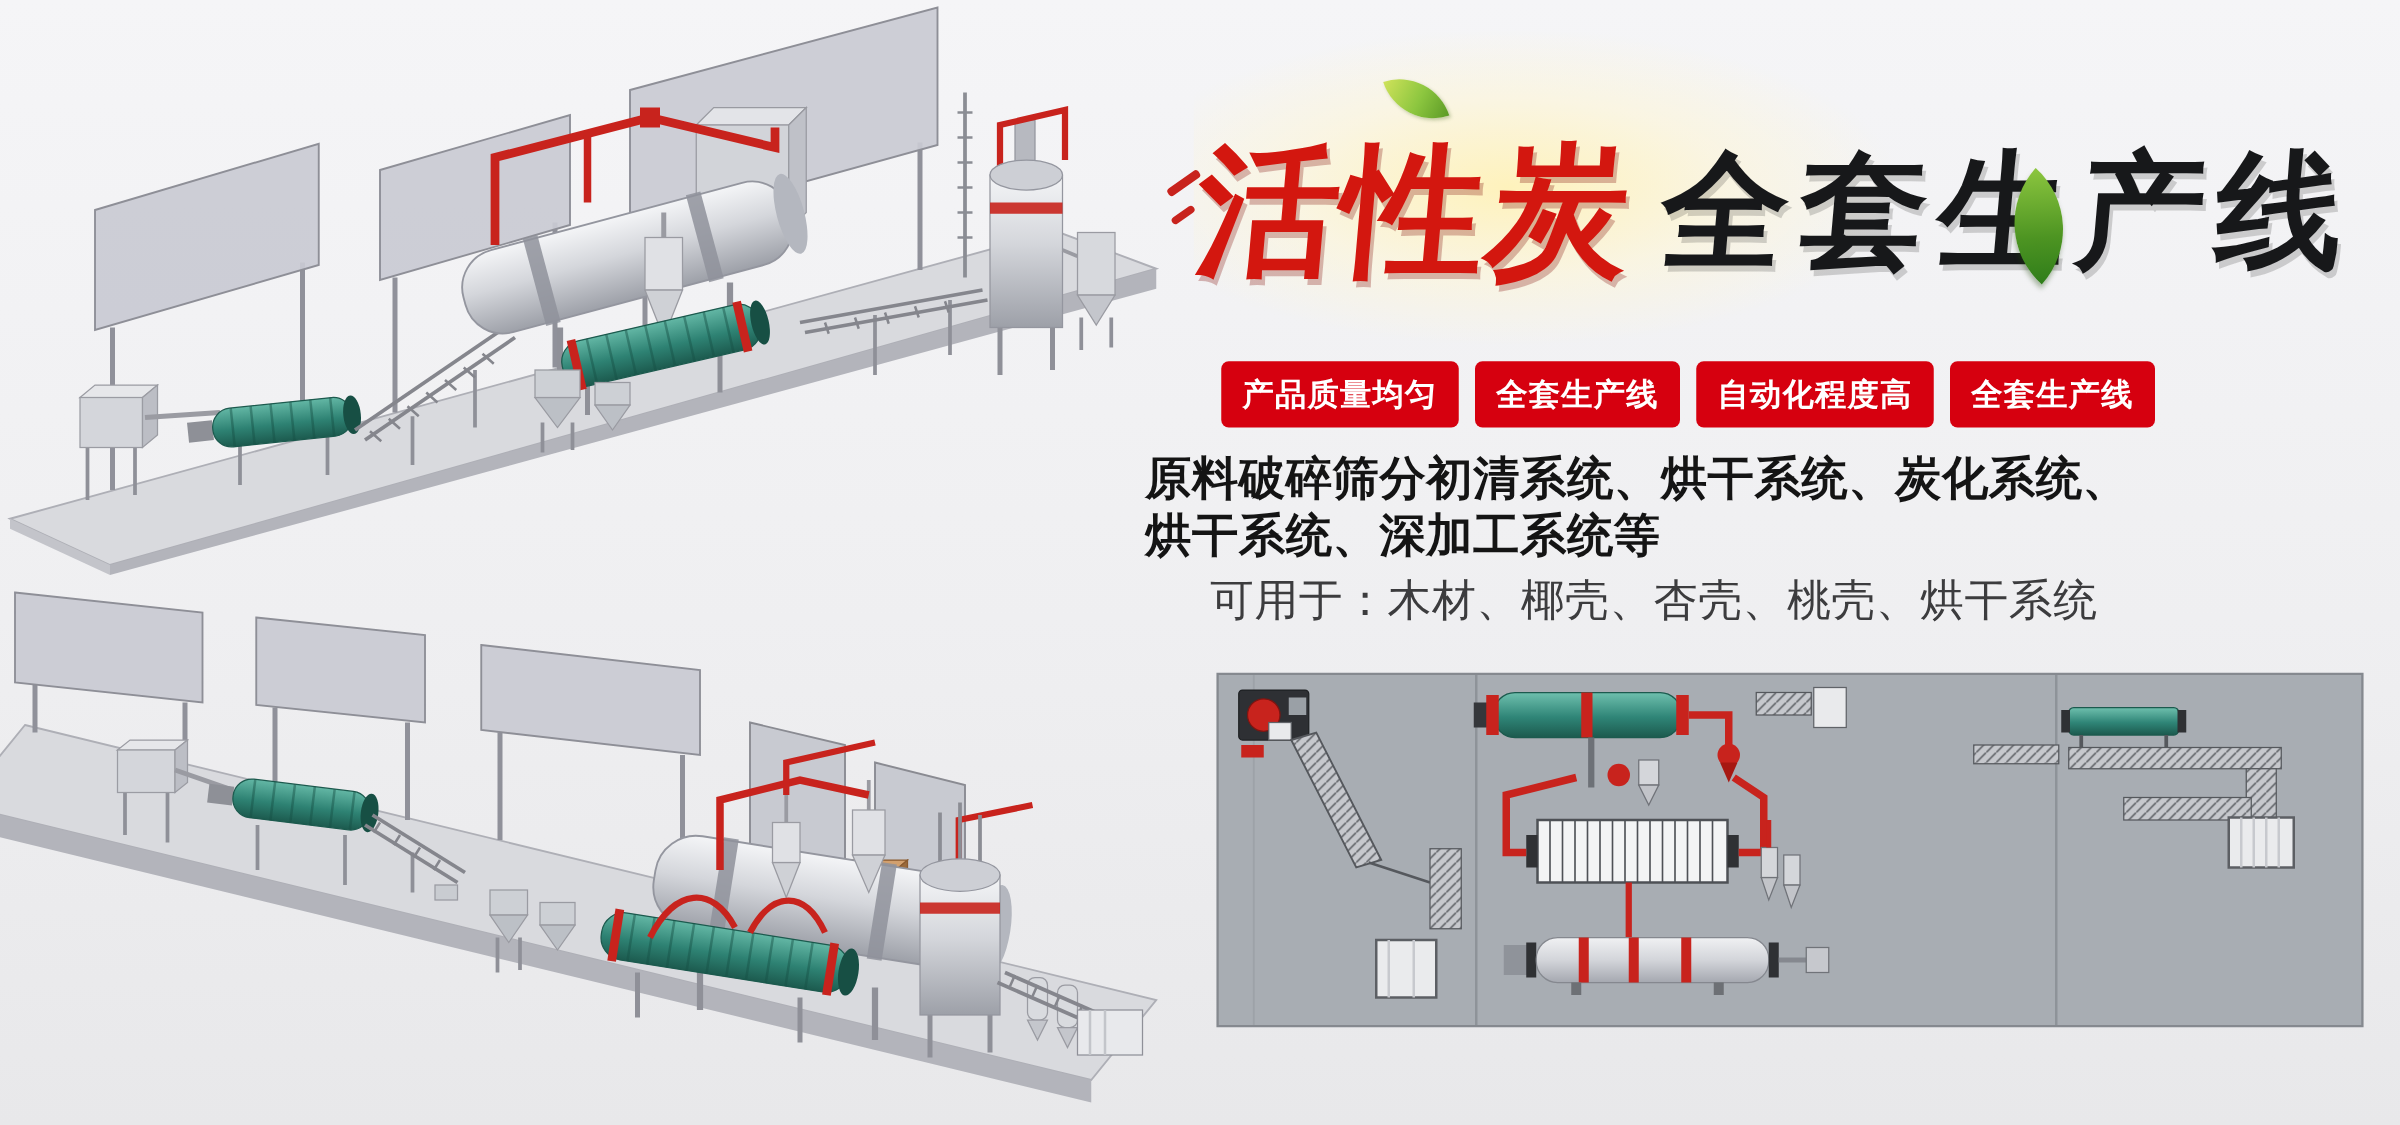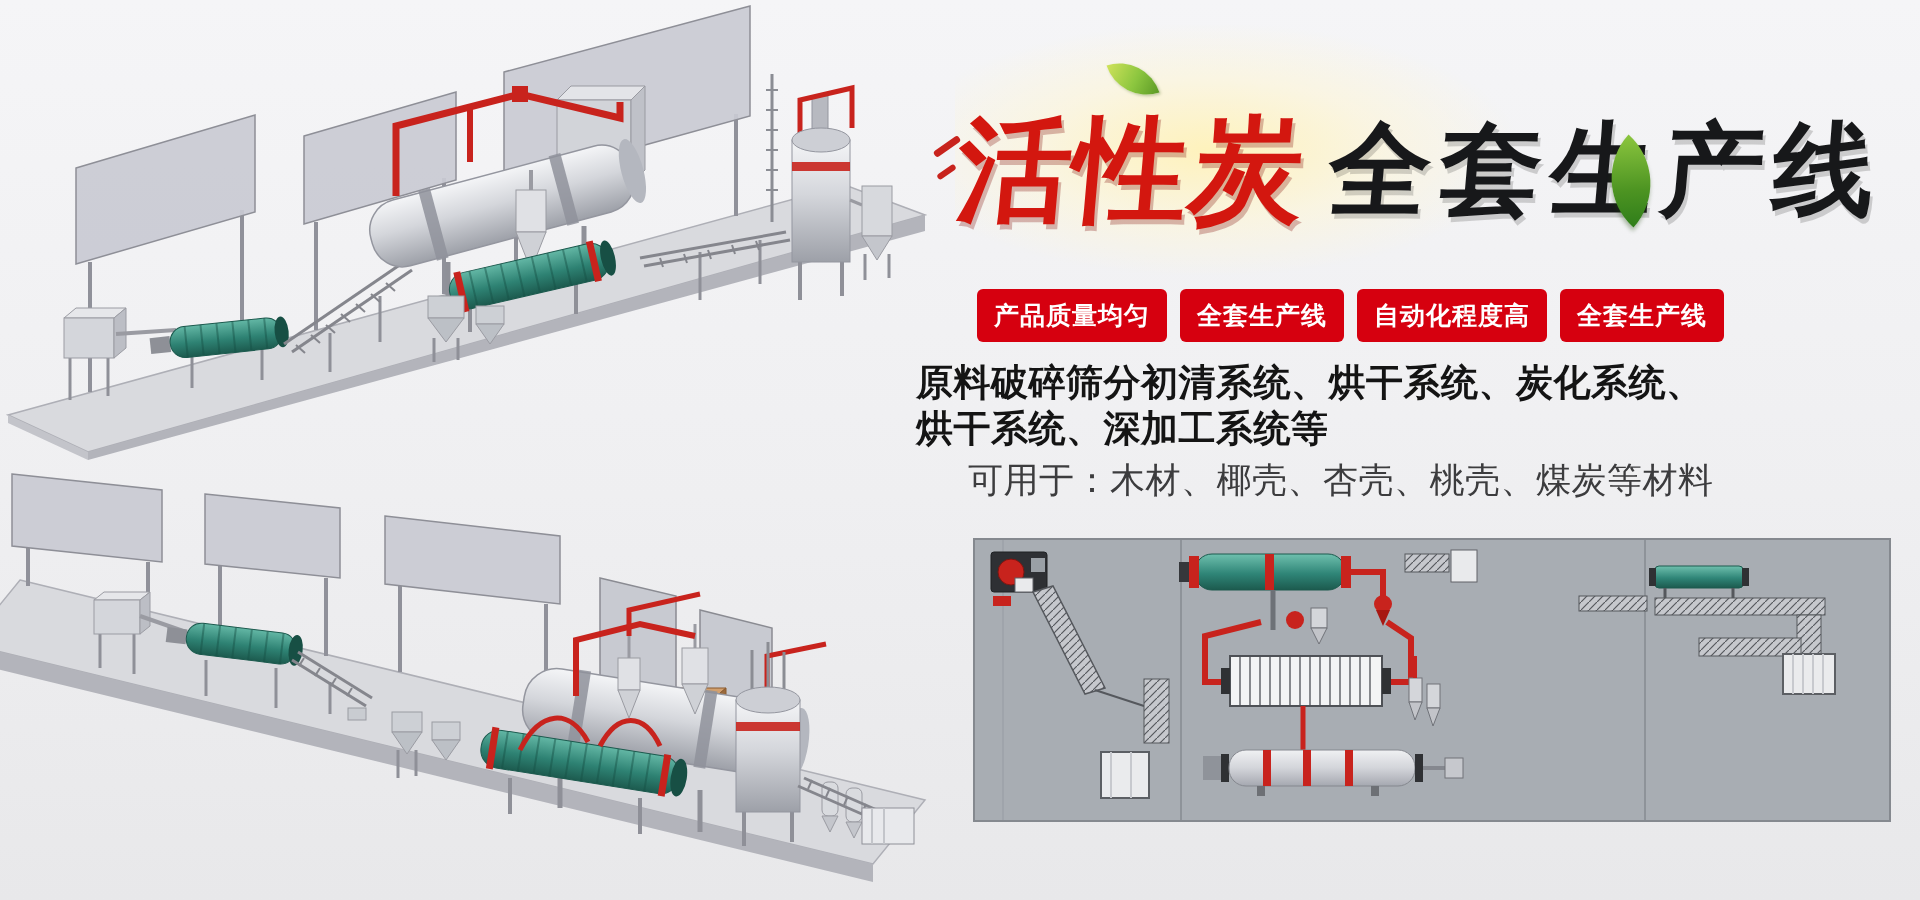--- a/index.html
+++ b/index.html
@@ -354,21 +354,21 @@
     <div class="badge">全套生产线</div>
     <div class="badge">自动化程度高</div>
     <div class="badge">全套生产线</div>
   </div>
 
   <div class="desc">
     <div>原料破碎筛分初清系统、烘干系统、炭化系统、</div>
     <div>烘干系统、深加工系统等</div>
   </div>
 
-  <div class="usage">可用于：木材、椰壳、杏壳、桃壳、煤炭等材料</div>
+  <div class="usage">可用于：木材、椰壳、杏壳、桃壳、烘干系统</div>
 
   <div class="schematic">
     <svg width="918" height="284" viewBox="0 0 918 284">
       <defs>
         <linearGradient id="tg2c" x1="0" y1="0" x2="0" y2="1">
           <stop offset="0" stop-color="#6fc0ae"></stop>
             <stop offset="0.55" stop-color="#2f8577"></stop>
             <stop offset="1" stop-color="#1c5a4e"></stop>
         </linearGradient>
         <linearGradient id="tg1c" x1="0" y1="0" x2="0" y2="1">

